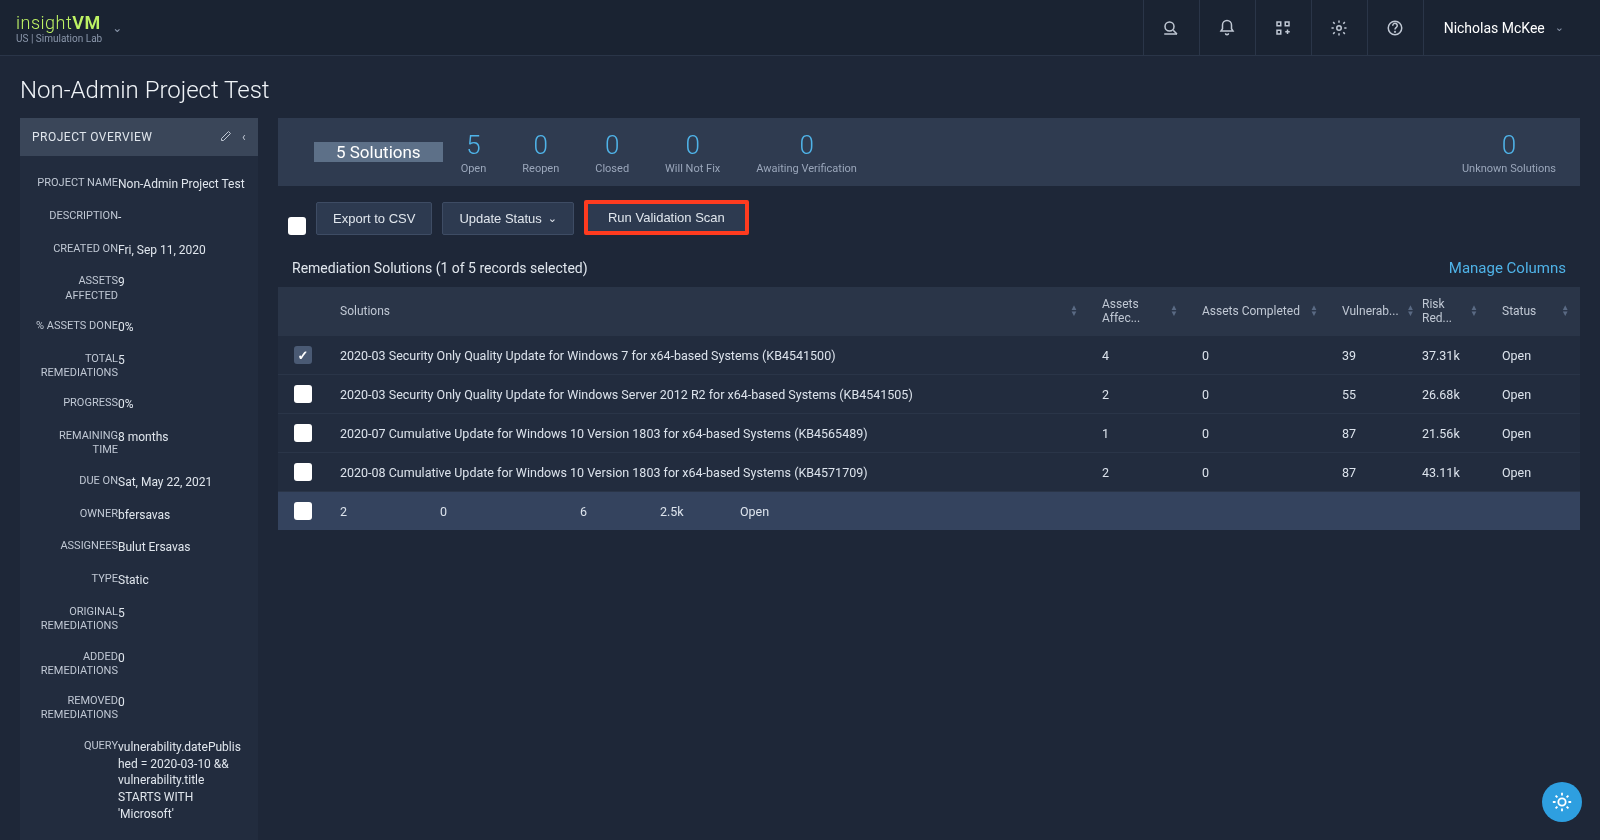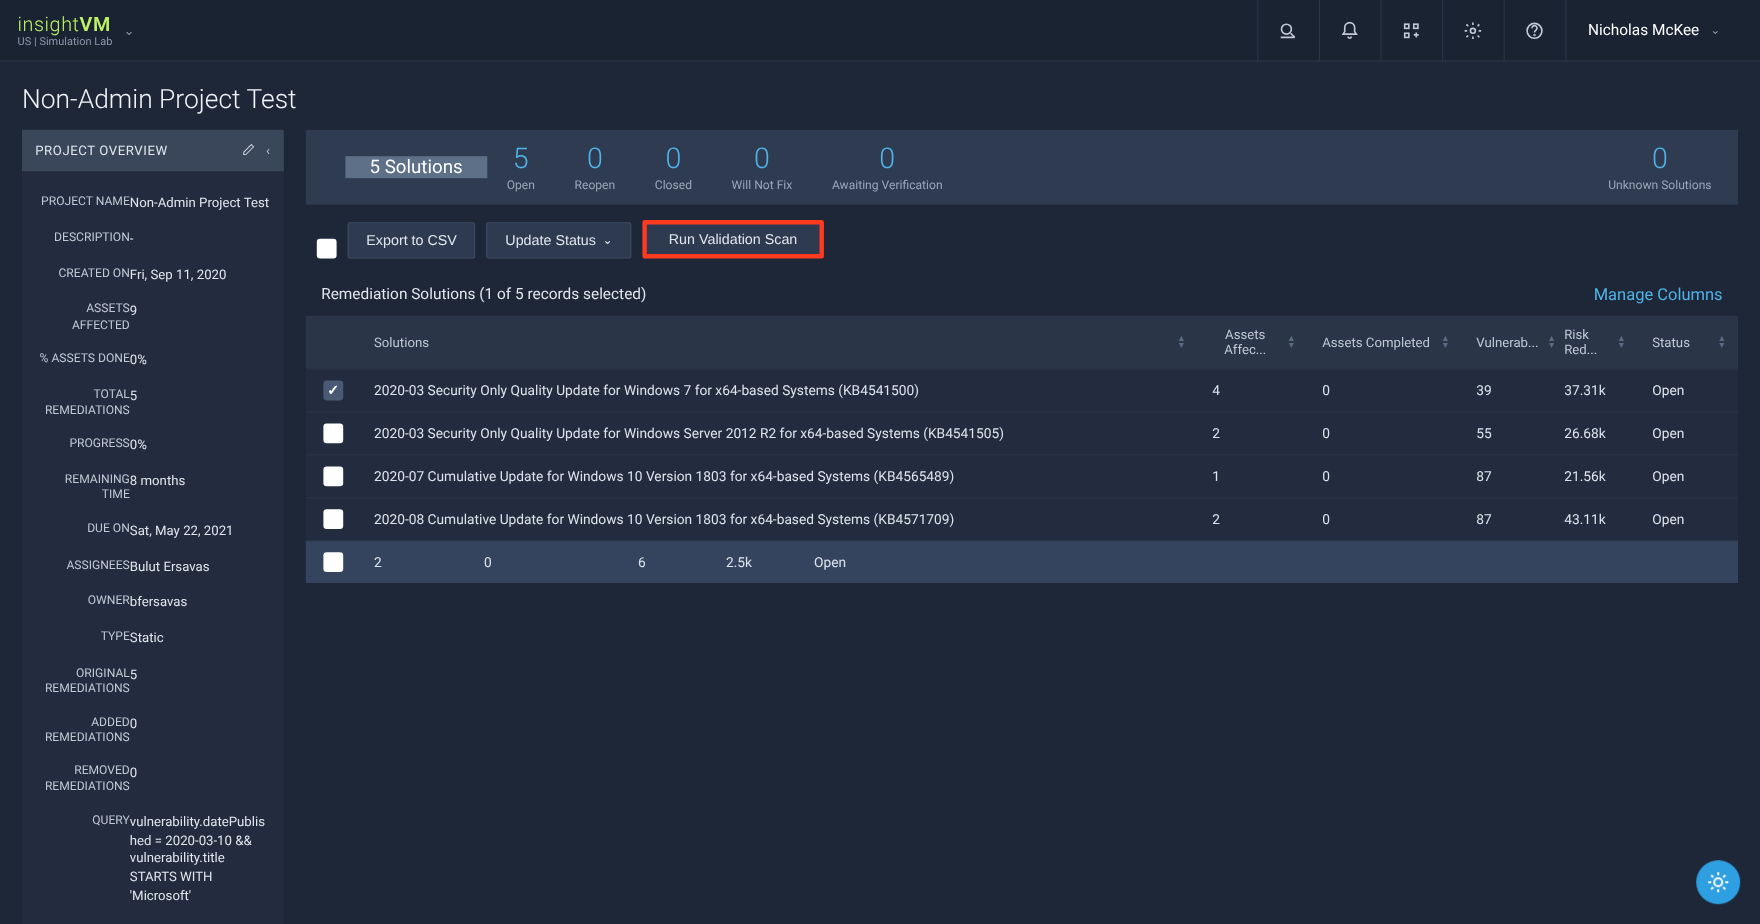--- a/index.html
+++ b/index.html
@@ -117,21 +117,21 @@
   padding: 10px 12px; display: flex; align-items: center;
 }
 .th { position: relative; }
 .sort-icons {
   margin-left: auto; padding-left: 8px;
   display: flex; flex-direction: column; line-height: 6px;
   font-size: 8px; color: #5a6a84;
 }
 .col-check { width: 50px; justify-content: center; flex-shrink: 0; }
 .col-solution { flex: 1; }
-.col-assets { width: 100px; flex-shrink: 0; text-align: center; }
+.col-assets { width: 100px; flex-shrink: 0; }
 .col-completed { width: 140px; flex-shrink: 0; }
 .col-vuln { width: 80px; flex-shrink: 0; }
 .col-risk { width: 80px; flex-shrink: 0; }
 .col-status { width: 90px; flex-shrink: 0; gap: 17px; }
 
 .trow {
   display: flex; font-size: 12.5px; color: #dce3ec;
   border-top: 1px solid #2a3548;
 }
 .trow:hover, .trow.hovered { background: #34435e; }
@@ -243,26 +243,26 @@
         </div>
         <div class="meta-row">
           <div class="meta-label">REMAINING TIME</div>
           <div class="meta-value">8 months</div>
         </div>
         <div class="meta-row">
           <div class="meta-label">DUE ON</div>
           <div class="meta-value">Sat, May 22, 2021</div>
         </div>
         <div class="meta-row">
+          <div class="meta-label">OWNER</div>
+          <div class="meta-value">bfersavas</div>
+        </div>
+        <div class="meta-row">
           <div class="meta-label">ASSIGNEES</div>
           <div class="meta-value">Bulut Ersavas</div>
-        </div>
-        <div class="meta-row">
-          <div class="meta-label">OWNER</div>
-          <div class="meta-value">bfersavas</div>
         </div>
         <div class="meta-row">
           <div class="meta-label">TYPE</div>
           <div class="meta-value">Static</div>
         </div>
         <div class="meta-row">
           <div class="meta-label">ORIGINAL REMEDIATIONS</div>
           <div class="meta-value">5</div>
         </div>
         <div class="meta-row">

